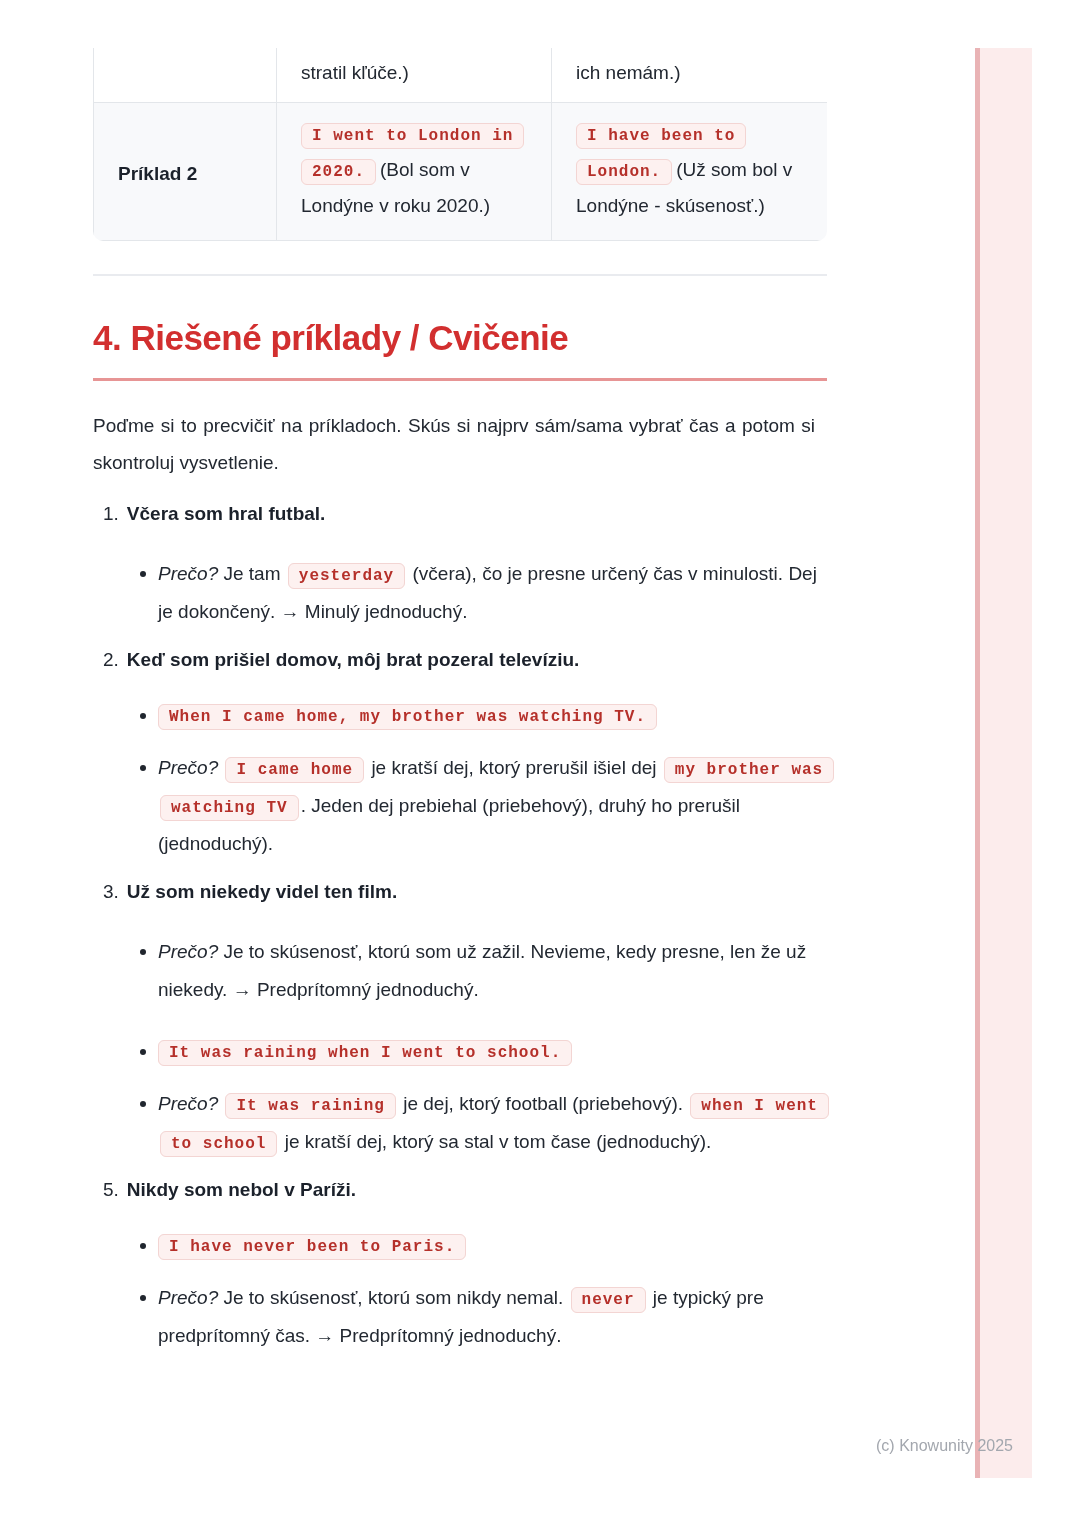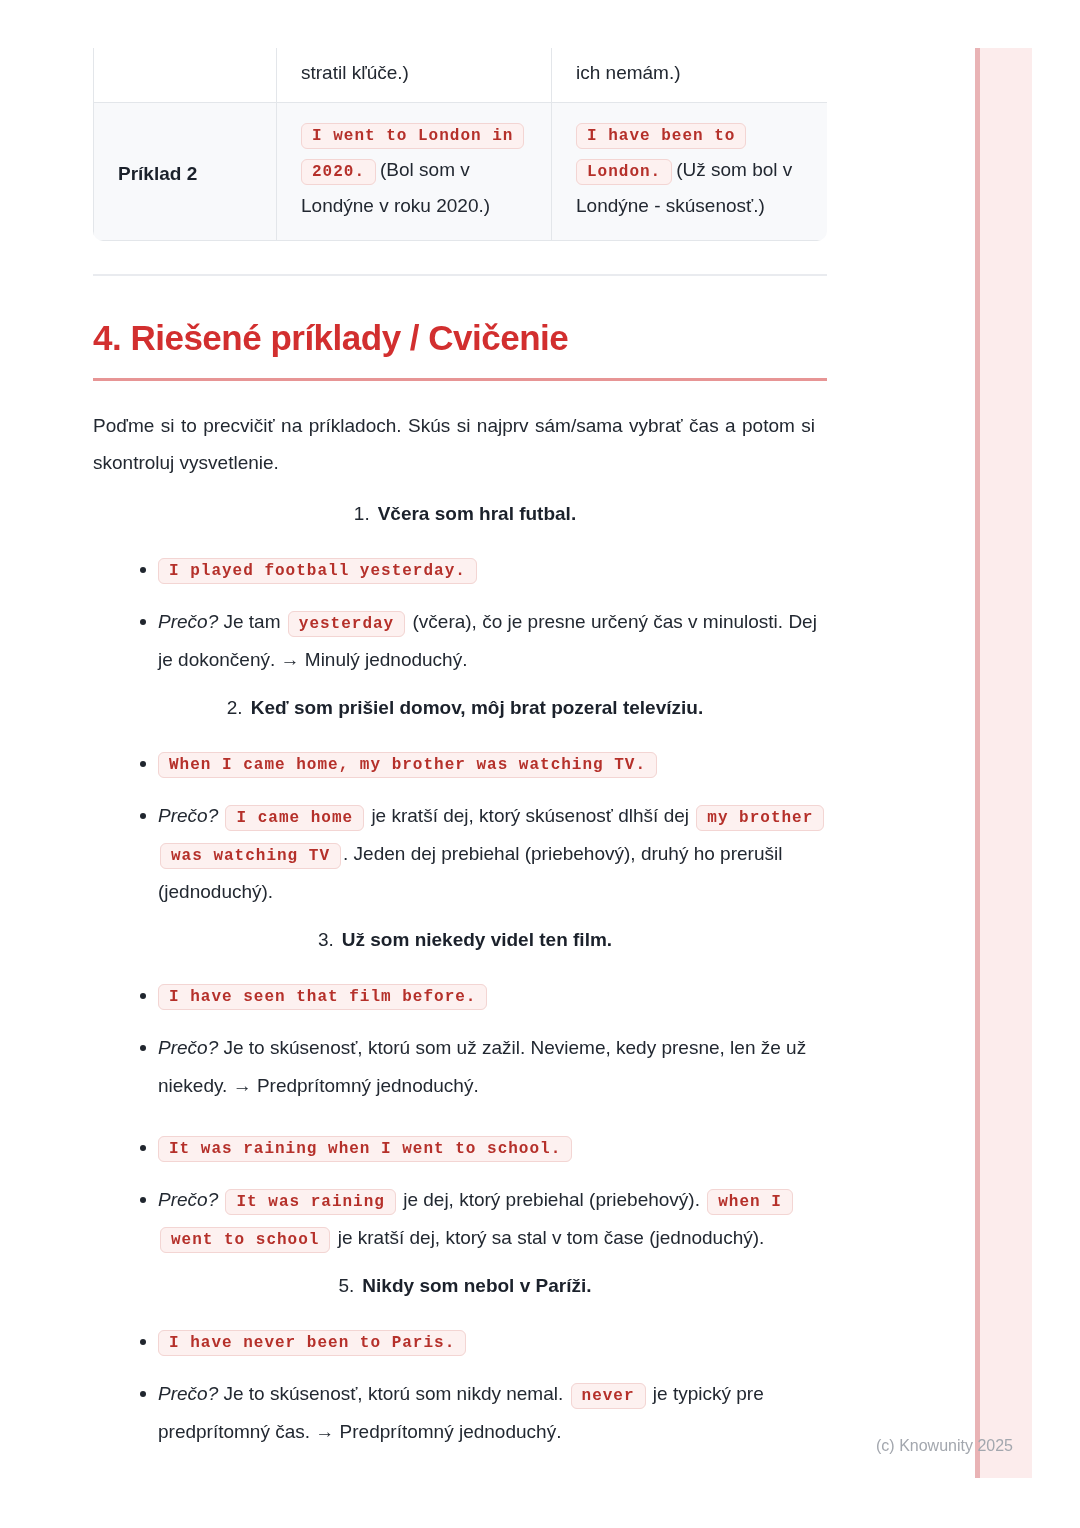--- a/index.html
+++ b/index.html
@@ -71,21 +71,21 @@
   .intro {
     margin: 26px 12px 0 0;
     font-size: 19px;
     line-height: 37px;
     text-align: justify;
   }
 
   
   .exercises { margin-top: 20px; }
   .exercise { margin-bottom: 16px; }
-  .q { padding-left: 10px; font-size: 19px; line-height: 26px; text-align: center; }
+  .q { padding-left: 10px; font-size: 19px; line-height: 26px; }
   .q .num { margin-right: 8px; }
   .q .qt { font-weight: bold; color: #1b212b; }
   ul.bullets { list-style: none; margin: 28px 0 0 0; padding: 0 0 0 65px; }
   ul.bullets > li { position: relative; }
   ul.bullets > li + li { margin-top: 18px; }
   ul.bullets > li::before {
     content: ""; position: absolute; left: -18px;
     width: 6px; height: 6px; border-radius: 50%; background: #20262e;
   }
   li.code-line { line-height: 30px; }
@@ -145,57 +145,51 @@
   <div class="title-rule"></div>
 
   <p class="intro">Poďme si to precvičiť na príkladoch. Skús si najprv sám/sama vybrať čas a potom si skontroluj vysvetlenie.</p>
 
   <div class="exercises" id="exercise-list">
   <div class="exercise">
     <div class="q">
       <span class="num">1.</span><span class="qt">Včera som hral futbal.</span>
     </div>
     <ul class="bullets">
-      <li class="code-line">
-        <code class="codebox">I played football yesterday.</code>
-      </li>
       <li class="expl"><em>Prečo?</em><span> Je tam </span><code class="inline-code">yesterday</code><span> (včera), čo je presne určený čas v minulosti. Dej je dokončený. → Minulý jednoduchý.</span></li>
     </ul>
   </div>
 
   <div class="exercise">
     <div class="q">
       <span class="num">2.</span><span class="qt">Keď som prišiel domov, môj brat pozeral televíziu.</span>
     </div>
     <ul class="bullets">
       <li class="code-line">
         <code class="codebox">When I came home, my brother was watching TV.</code>
       </li>
-      <li class="expl"><em>Prečo?</em><span> </span><code class="inline-code">I came home</code><span> je kratší dej, ktorý skúsenosť dlhší dej </span><code class="inline-code">my brother was watching TV</code><span>. Jeden dej prebiehal (priebehový), druhý ho prerušil (jednoduchý).</span></li>
+      <li class="expl"><em>Prečo?</em><span> </span><code class="inline-code">I came home</code><span> je kratší dej, ktorý prerušil išiel dej </span><code class="inline-code">my brother was watching TV</code><span>. Jeden dej prebiehal (priebehový), druhý ho prerušil (jednoduchý).</span></li>
     </ul>
   </div>
 
   <div class="exercise">
     <div class="q">
       <span class="num">3.</span><span class="qt">Už som niekedy videl ten film.</span>
     </div>
     <ul class="bullets">
-      <li class="code-line">
-        <code class="codebox">I have seen that film before.</code>
-      </li>
       <li class="expl"><em>Prečo?</em><span> Je to skúsenosť, ktorú som už zažil. Nevieme, kedy presne, len že už niekedy. → Predprítomný jednoduchý.</span></li>
     </ul>
   </div>
 
   <div class="exercise">
     <ul class="bullets">
       <li class="code-line">
         <code class="codebox">It was raining when I went to school.</code>
       </li>
-      <li class="expl"><em>Prečo?</em><span> </span><code class="inline-code">It was raining</code><span> je dej, ktorý prebiehal (priebehový). </span><code class="inline-code">when I went to school</code><span> je kratší dej, ktorý sa stal v tom čase (jednoduchý).</span></li>
+      <li class="expl"><em>Prečo?</em><span> </span><code class="inline-code">It was raining</code><span> je dej, ktorý football (priebehový). </span><code class="inline-code">when I went to school</code><span> je kratší dej, ktorý sa stal v tom čase (jednoduchý).</span></li>
     </ul>
   </div>
 
   <div class="exercise">
     <div class="q">
       <span class="num">5.</span><span class="qt">Nikdy som nebol v Paríži.</span>
     </div>
     <ul class="bullets">
       <li class="code-line">
         <code class="codebox">I have never been to Paris.</code>

